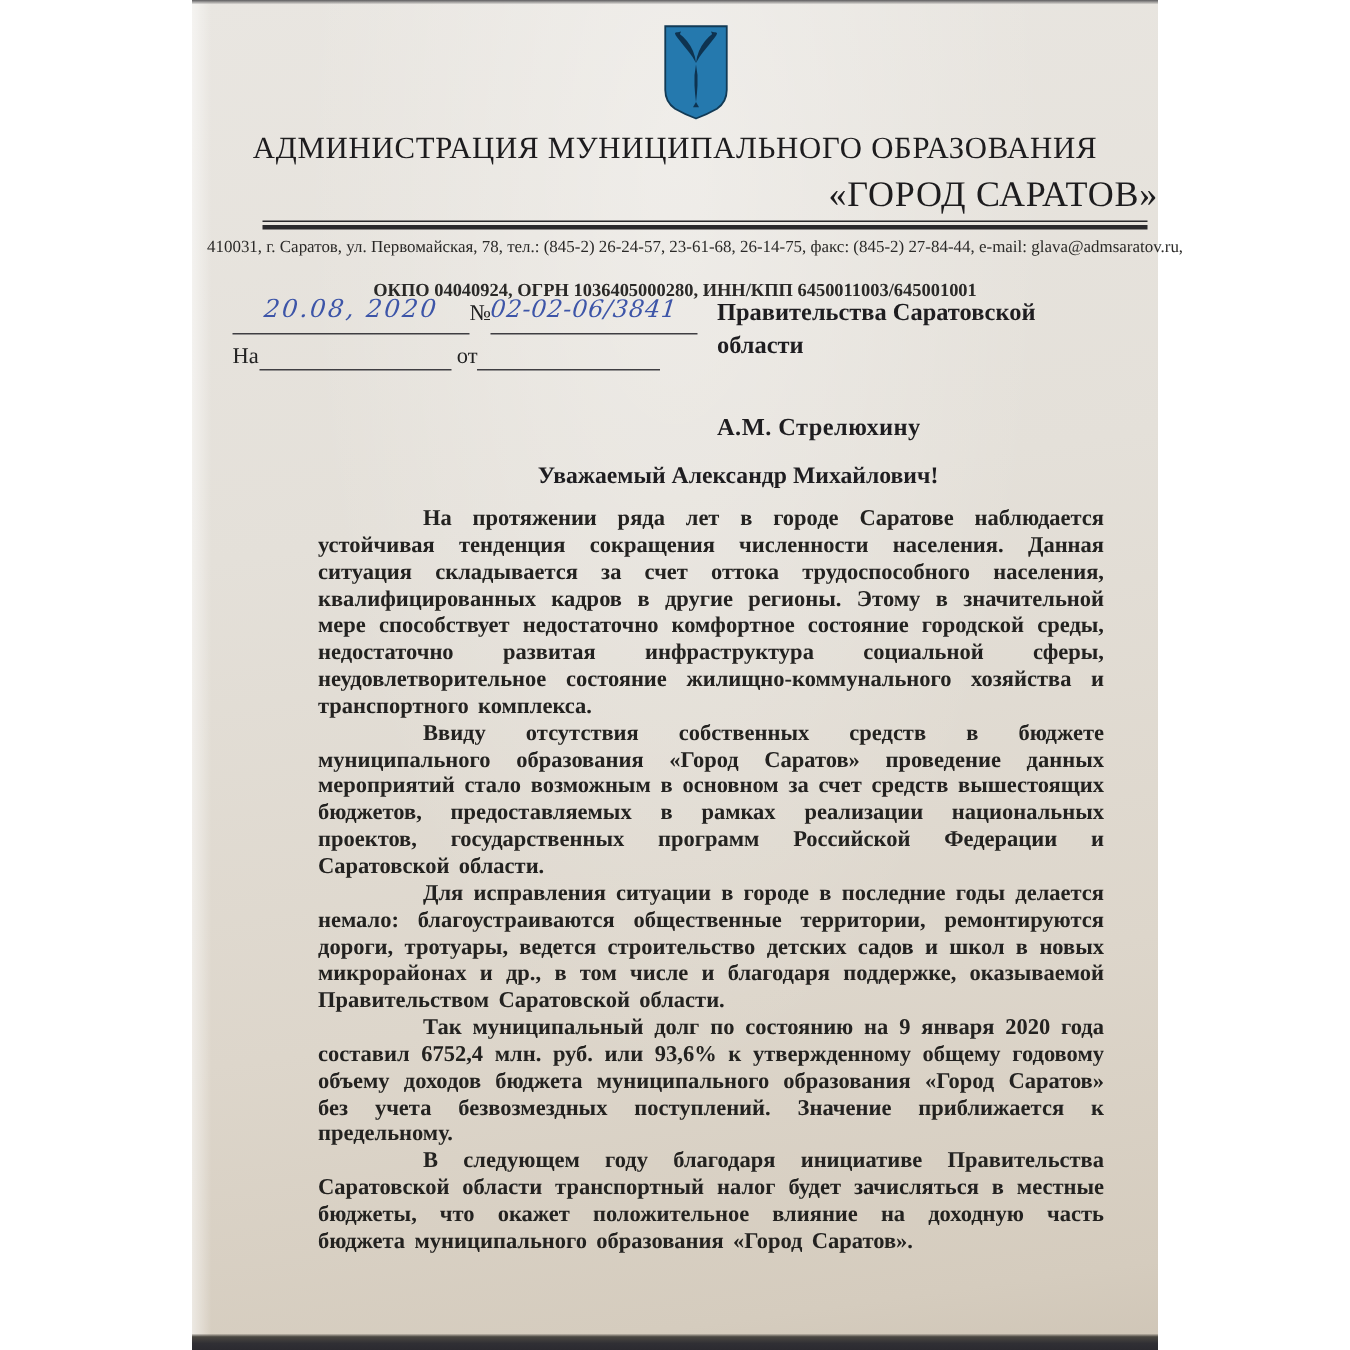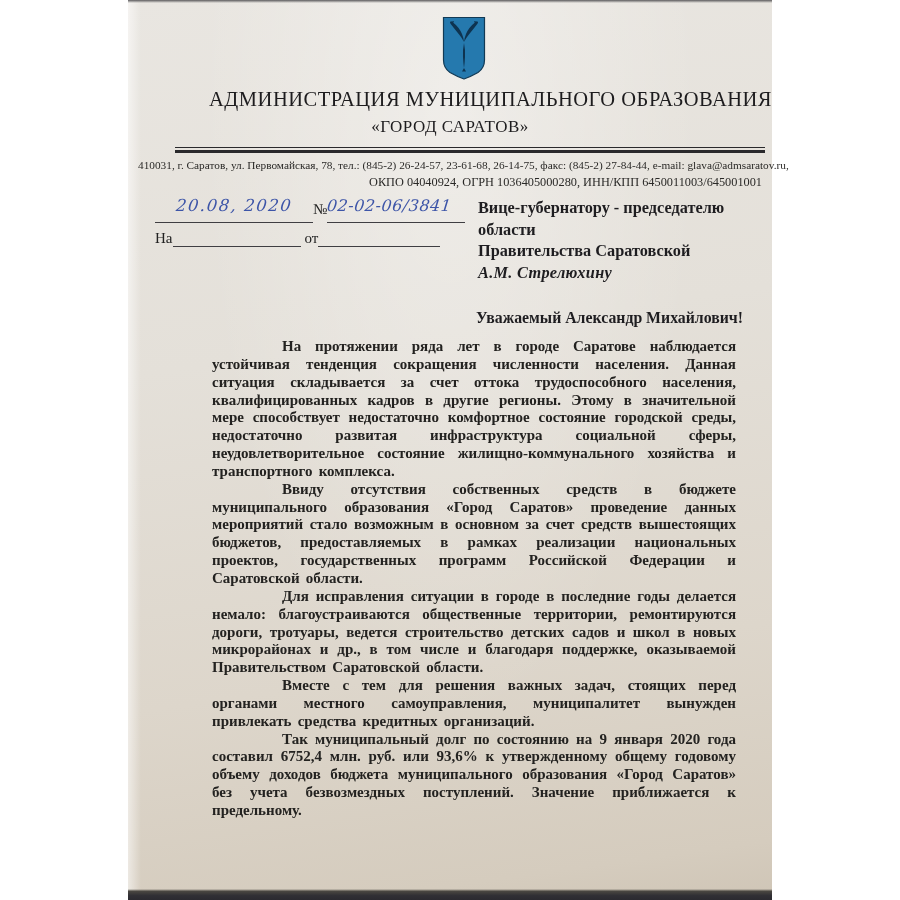--- a/index.html
+++ b/index.html
@@ -25,38 +25,38 @@
     background: linear-gradient(180deg, #5d5c5e, rgba(93,92,94,0));
   }
   .bottom-strip {
     position: absolute; bottom: 0; left: 0; width: 100%; height: 11px;
     background: linear-gradient(180deg, rgba(47,46,52,0) 0%, #4a4741 20%, #302f34 60%, #2b2a30 100%);
   }
 
   
   .emblem { position: absolute; top: 16px; left: 314px; width: 44px; height: 64px; }
   .org-line1 {
-    position: absolute; top: 88px; left: 0; width: 100%; text-align: right;
+    position: absolute; top: 88px; left: 0; width: 100%; text-align: center;
     font-size: 20.5px; letter-spacing: 0.5px; color: #1d1c1e; white-space: nowrap;
   }
   .org-line2 {
-    position: absolute; top: 117px; left: 0; width: 100%; text-align: center;
-    font-size: 17px; letter-spacing: 0.5px; color: #1d1c1e;
+    position: absolute; top: 117px; left: 0; width: 100%; text-align: right;
+    font-size: 24px; letter-spacing: 0.5px; color: #1d1c1e;
   }
   .double-rule {
     position: absolute; top: 147px; left: 47px; width: 590px; height: 6px;
     border-top: 1.5px solid #2a292c; border-bottom: 3px solid #2a292c;
   }
   .addr-line1 {
     position: absolute; top: 159px; left: 10px; width: 624px; 
     font-size: 11.3px; color: #2a2927; white-space: nowrap;
   }
   .addr-line2 {
-    position: absolute; top: 175px; left: 10px; width: 624px; text-align: right;
-    font-size: 12.3px; color: #2a2927;
+    position: absolute; top: 186px; left: 10px; width: 624px; text-align: center;
+    font-size: 12.3px; color: #2a2927; font-weight: bold;
   }
 
   
   .ref-block { position: absolute; top: 196px; left: 27px; width: 315px; font-size: 15px; }
   .ref-row1 { position: relative; height: 30px; }
   .hw {
     font-family: "DejaVu Serif", serif; font-style: italic; color: #3d55a8;
     letter-spacing: 1.5px; transform: skewX(-6deg); display: inline-block;
   }
   .date-cell {
@@ -73,25 +73,25 @@
   .ref-row2 { margin-top: 4px; font-size: 15px; color: #222; }
   .uline { display: inline-block; border-bottom: 1.5px solid #3f3e42; height: 16px; vertical-align: bottom; }
   .uline.w1 { width: 128px; margin-right: 4px; }
   .uline.w2 { width: 122px; }
 
   
   .recipient-block {
     position: absolute; top: 197px; left: 350px; width: 292px;
     font-weight: bold; font-size: 16.3px; line-height: 21.5px; color: #1e1d20;
   }
-  .recipient-name { font-style: italic; letter-spacing: 0.3px; }
+  .recipient-name { margin-top: 34px; letter-spacing: 0.3px; }
 
   
   .salutation {
-    position: absolute; top: 309px; left: 91px; width: 524px; text-align: right;
+    position: absolute; top: 309px; left: 102px; width: 524px; text-align: center;
     font-weight: bold; font-size: 15.8px; color: #1e1d20;
   }
   .body-text {
     position: absolute; top: 338px; left: 84px; width: 524px; height: 514px;
     overflow: hidden; color: #232220;
   }
   .body-text p {
     font-size: 15px; line-height: 17.85px; text-align: justify;
     text-indent: 70px; word-spacing: 2.5px; text-justify: inter-word; font-weight: bold;
   }
@@ -125,30 +125,29 @@
     <div class="ref-block">
       <div class="ref-row1">
         <span class="date-cell"><span class="hw">20.08, 2020</span></span><span class="no-sign">№</span><span class="num-cell"><span class="hw">02-02-06/3841</span></span>
       </div>
       <div class="ref-row2">
         <span>На</span><span class="uline w1"></span><span>от</span><span class="uline w2"></span>
       </div>
     </div>
 
     <div class="recipient-block">
-      <div>Вице-губернатору - председателю</div>
+      <div>Правительства Саратовской</div>
       <div>области</div>
-      <div>Правительства Саратовской</div>
       <div class="recipient-name">А.М. Стрелюхину</div>
     </div>
 
     <div class="salutation">Уважаемый Александр Михайлович!</div>
     <div class="body-text">
         <p>На протяжении ряда лет в городе Саратове наблюдается устойчивая тенденция сокращения численности населения. Данная ситуация складывается за счет оттока трудоспособного населения, квалифицированных кадров в другие регионы. Этому в значительной мере способствует недостаточно комфортное состояние городской среды, недостаточно развитая инфраструктура социальной сферы, неудовлетворительное состояние жилищно-коммунального хозяйства и транспортного комплекса.</p>
         <p>Ввиду отсутствия собственных средств в бюджете муниципального образования «Город Саратов» проведение данных мероприятий стало возможным в основном за счет средств вышестоящих бюджетов, предоставляемых в рамках реализации национальных проектов, государственных программ Российской Федерации и Саратовской области.</p>
         <p>Для исправления ситуации в городе в последние годы делается немало: благоустраиваются общественные территории, ремонтируются дороги, тротуары, ведется строительство детских садов и школ в новых микрорайонах и др., в том числе и благодаря поддержке, оказываемой Правительством Саратовской области.</p>
-        <p>Вместе с тем для решения важных задач, стоящих перед органами местного самоуправления, муниципалитет вынужден привлекать средства кредитных организаций.</p>
         <p>Так муниципальный долг по состоянию на 9 января 2020 года составил 6752,4 млн. руб. или 93,6% к утвержденному общему годовому объему доходов бюджета муниципального образования «Город Саратов» без учета безвозмездных поступлений. Значение приближается к предельному.</p>
+        <p>В следующем году благодаря инициативе Правительства Саратовской области транспортный налог будет зачисляться в местные бюджеты, что окажет положительное влияние на доходную часть бюджета муниципального образования «Город Саратов».</p>
       </div>
 
     <div class="bottom-strip"></div>
   </div>
 </div>
 
 </body></html>

